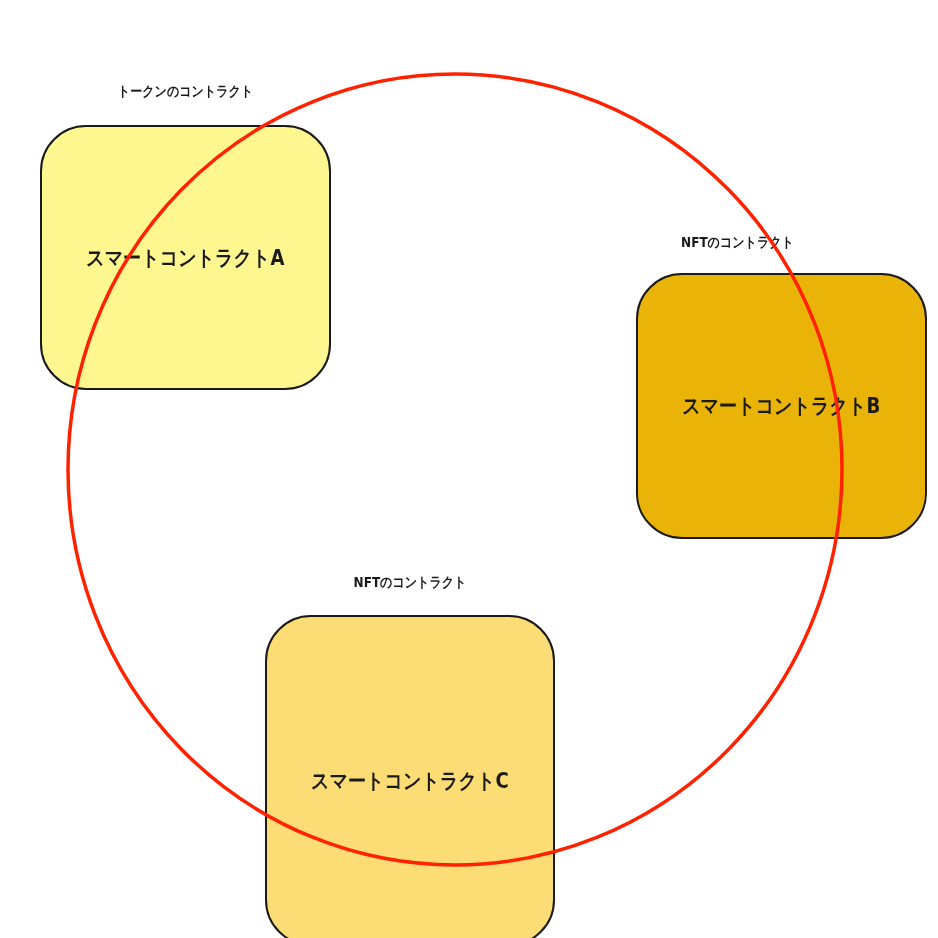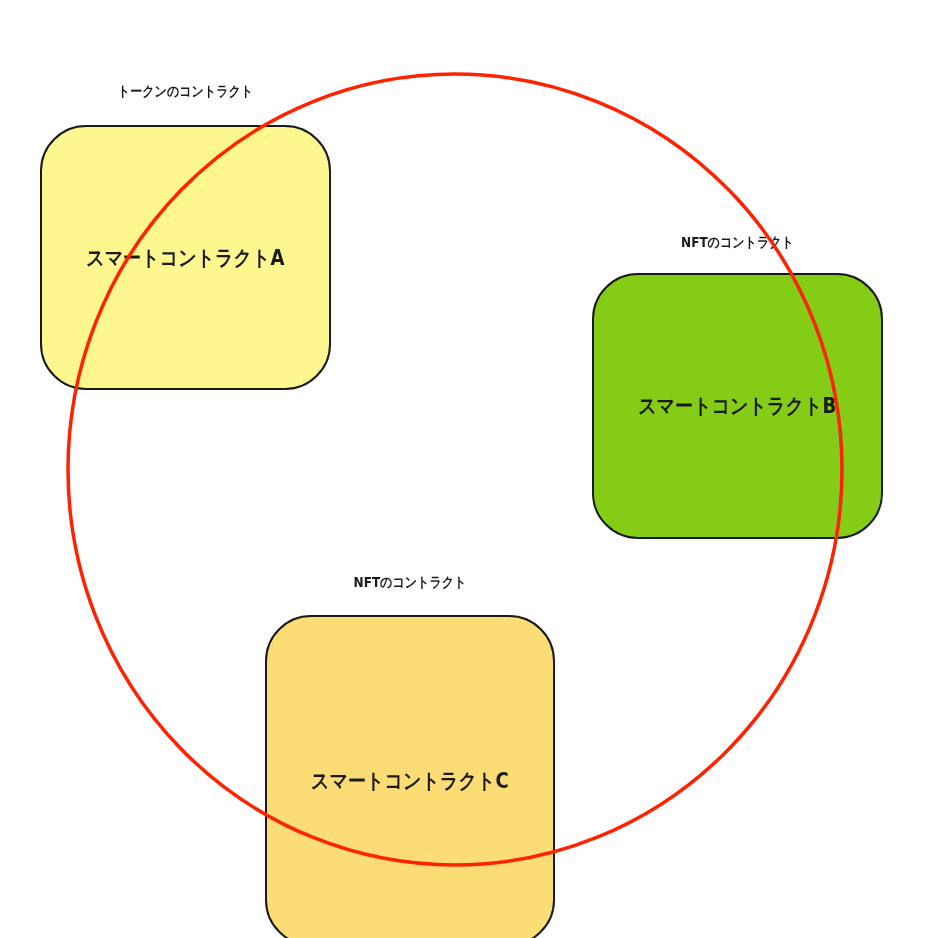--- a/index.html
+++ b/index.html
@@ -66,21 +66,21 @@
 <div class="canvas">
 
   <div id="cap-a" class="caption">トークンのコントラクト</div>
   <div id="cap-b" class="caption">NFTのコントラクト</div>
   <div id="cap-c" class="caption">NFTのコントラクト</div>
 
   <div id="box-a" class="box" style="background:#FEF68F;">
     <span class="box-label">スマートコントラクトA</span>
   </div>
 
-  <div id="box-b" class="box" style="background:#84cc16;">
+  <div id="box-b" class="box" style="background:#eab308;margin-left:44px;">
     <span class="box-label">スマートコントラクトB</span>
   </div>
 
   <div id="box-c" class="box" style="background:#FCDC74;">
     <span class="box-label">スマートコントラクトC</span>
   </div>
 
   <svg class="ring" viewBox="0 0 938 938">
     <ellipse cx="455" cy="469.5" rx="387" ry="395.5" fill="none" stroke="#FF2200" stroke-width="3.5"></ellipse>
   </svg>

